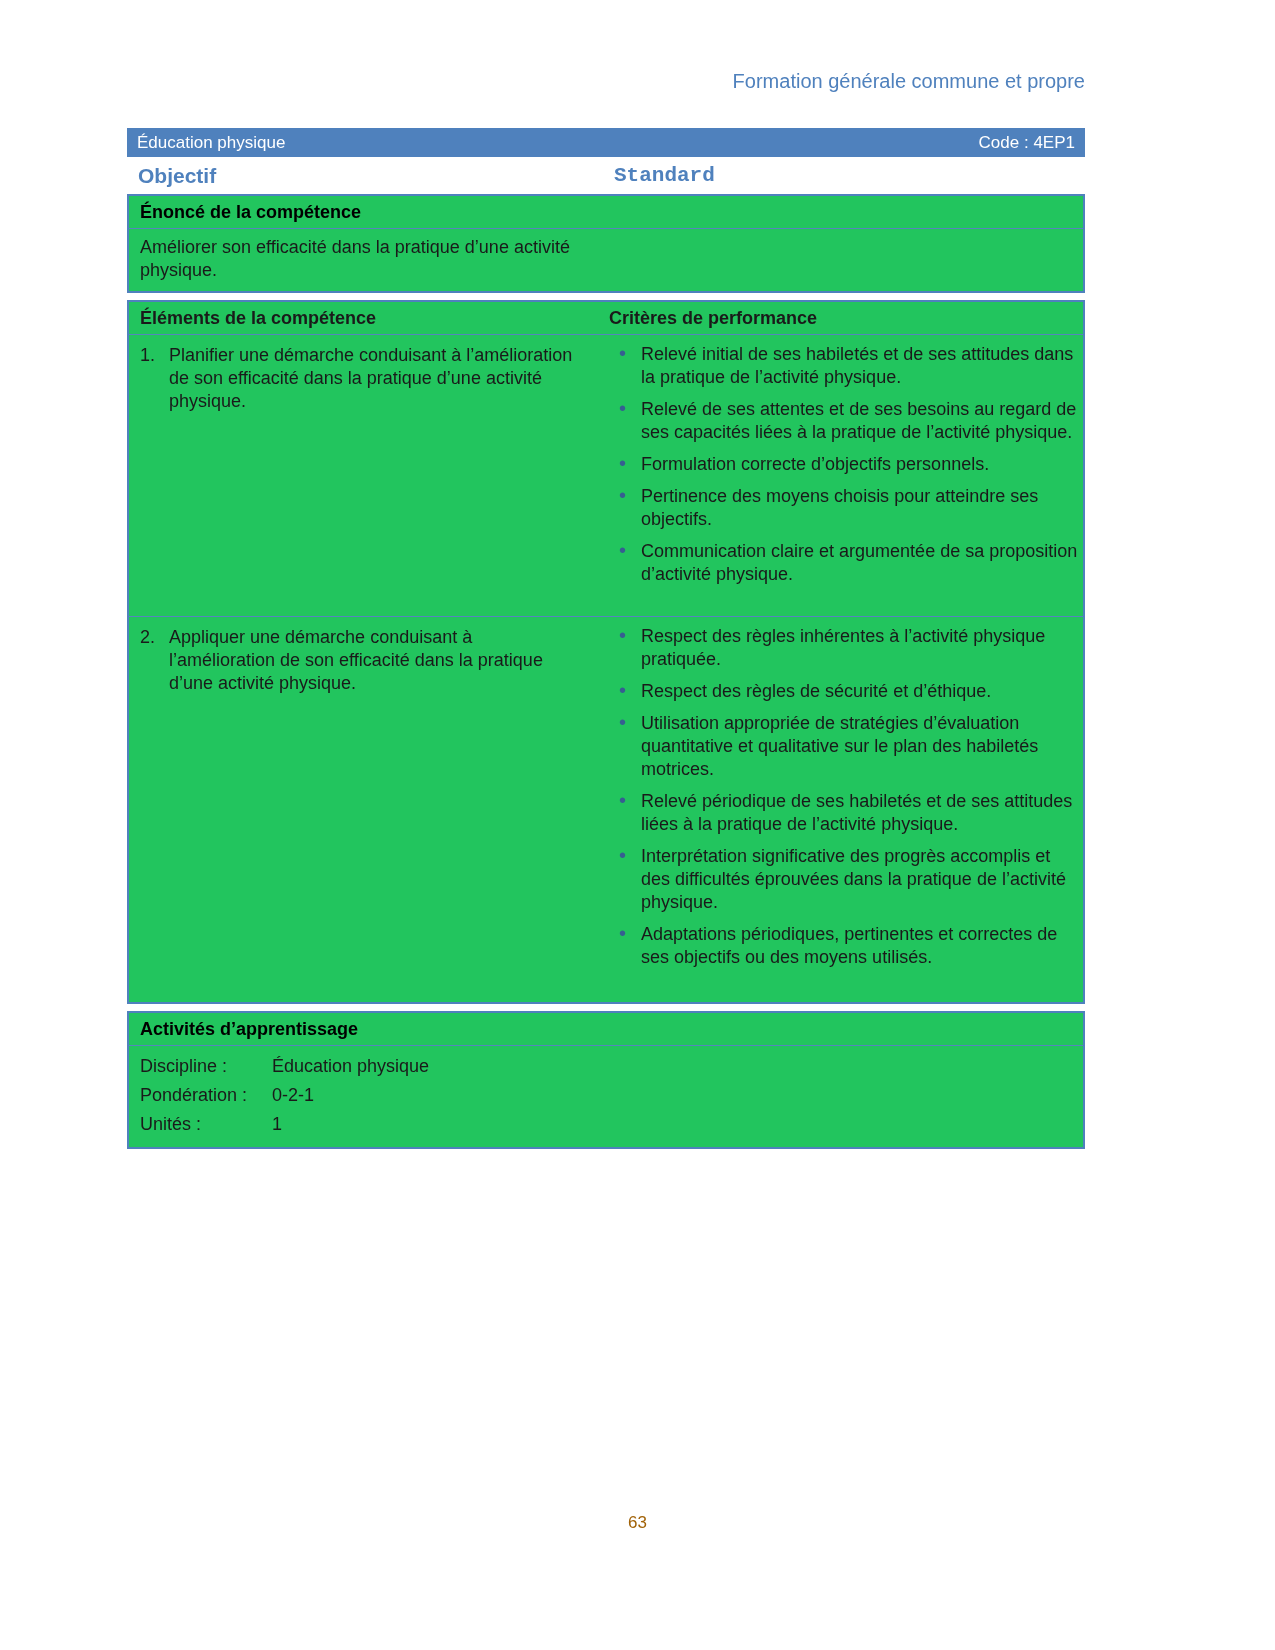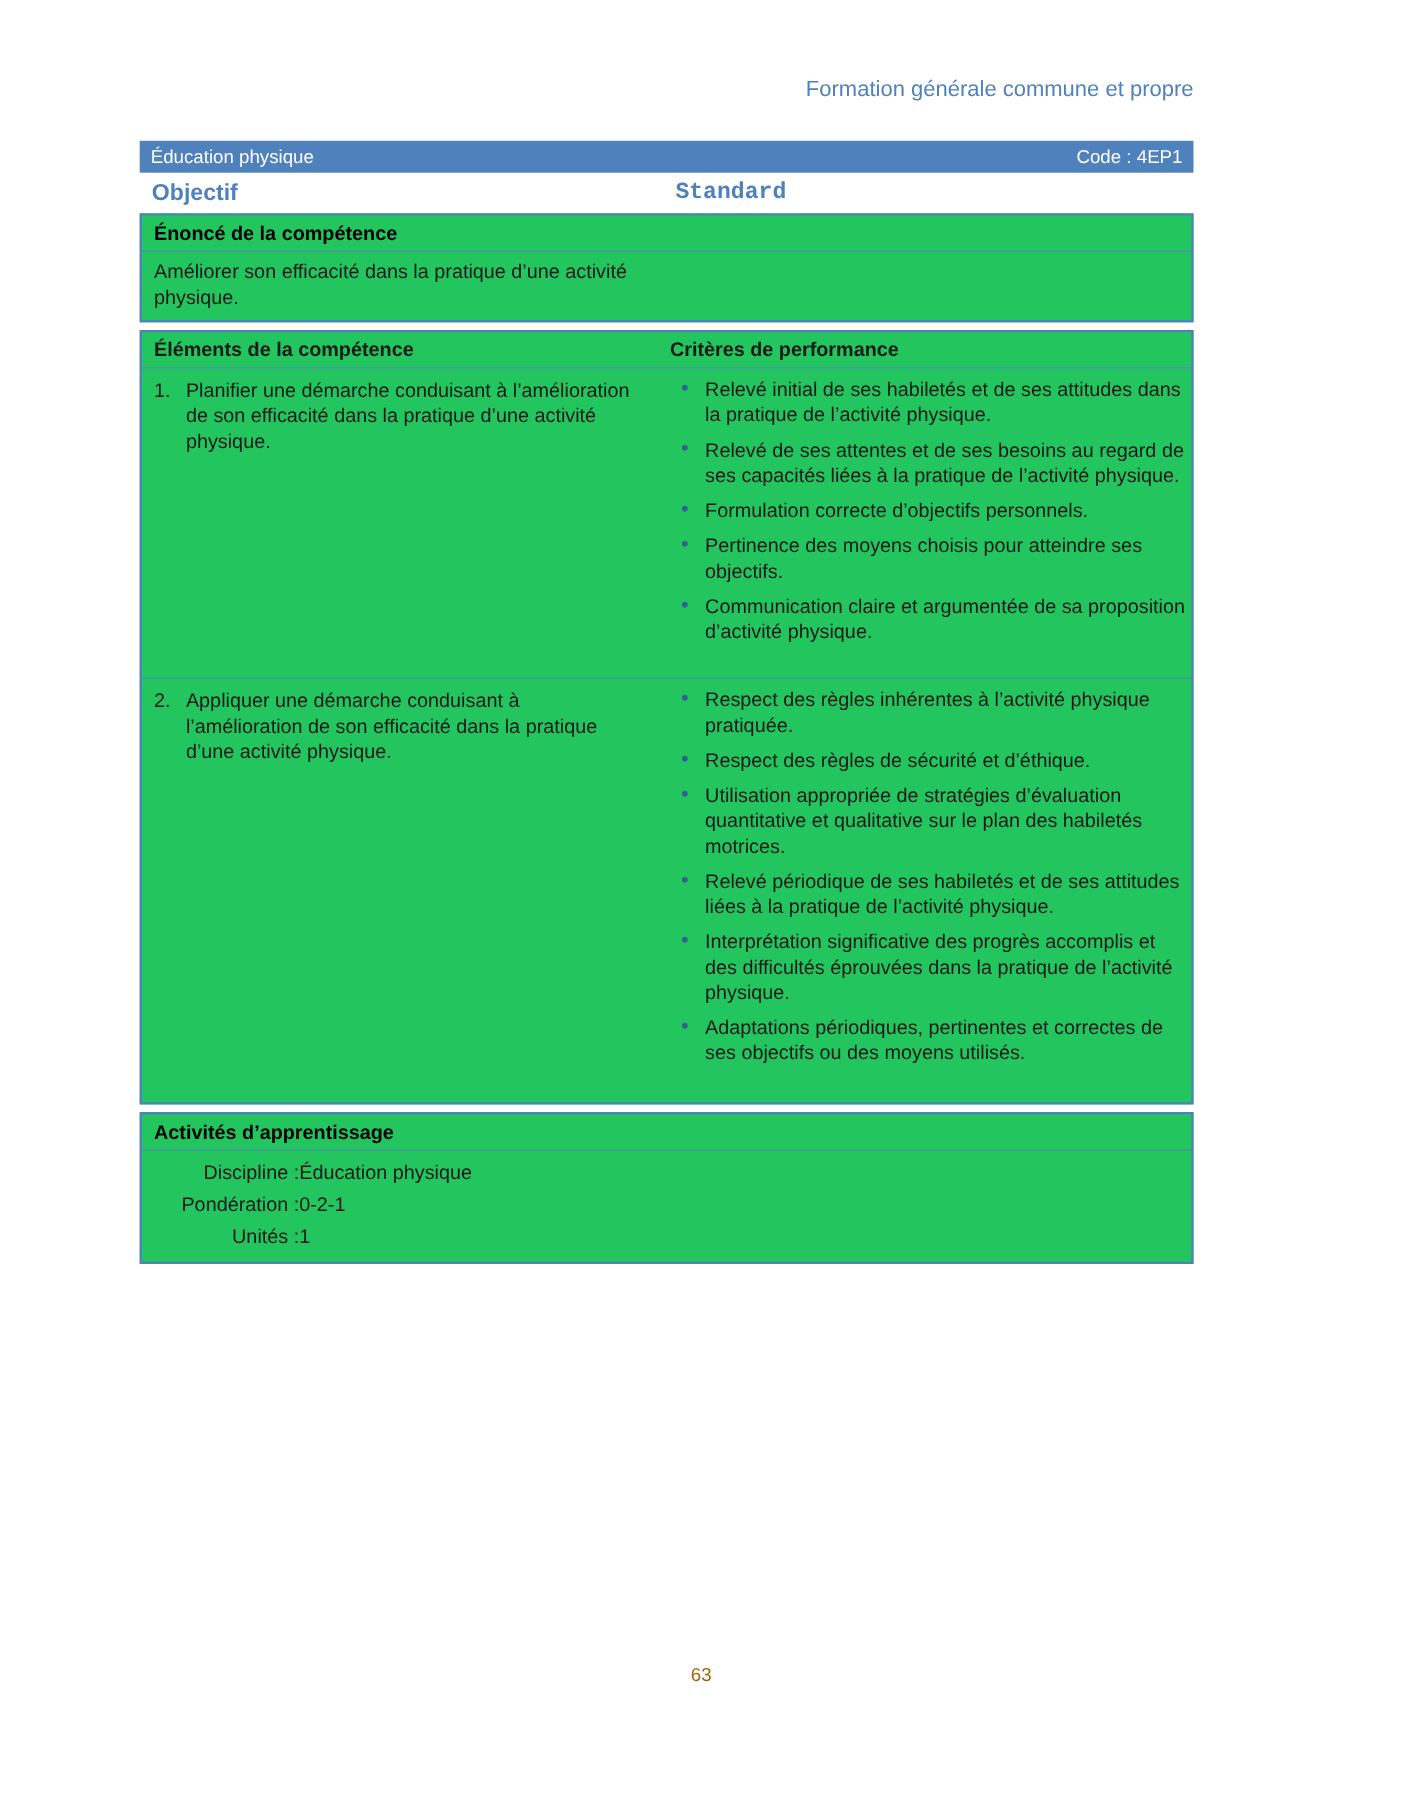--- a/index.html
+++ b/index.html
@@ -88,21 +88,21 @@
     margin-bottom:9px;
     max-width:476px;
   }
   .cell-right li::before{
     content:"\2022";
     position:absolute;left:10px;top:-1px;
     color:var(--bullet);
     font-size:20px;
   }
 
-  .activities-box .act-rows{padding:6px 14px 8px 0;text-align:right;}
+  .activities-box .act-rows{padding:6px 14px 8px 0;}
   .act-row{
     display:flex;
     padding-left:11px;
     font-size:18px;line-height:29px;
   }
   .act-label{width:132px;flex-shrink:0;}
   .act-value{}
 
   .page-number{
     position:absolute;top:1513px;left:0;width:100%;

